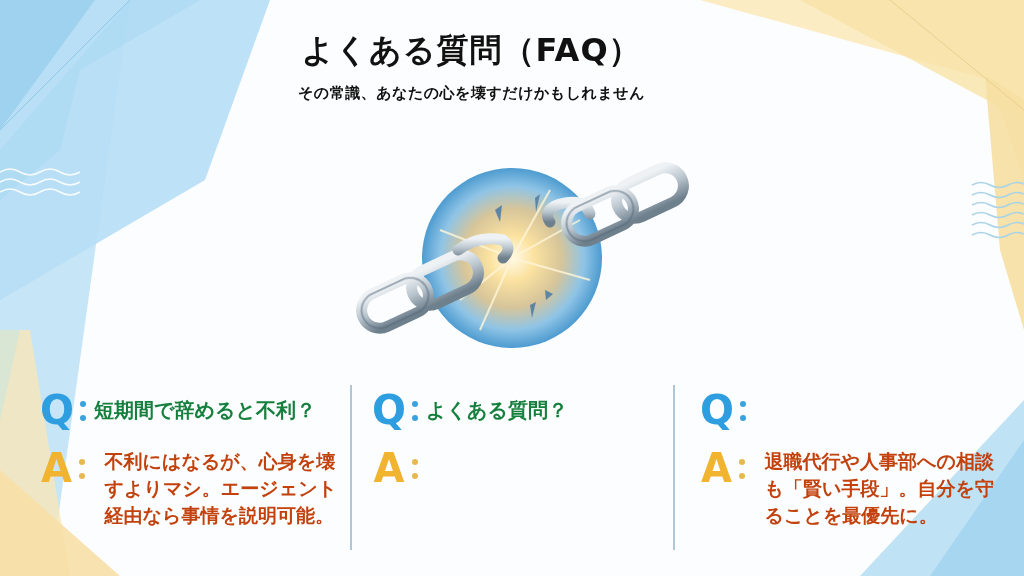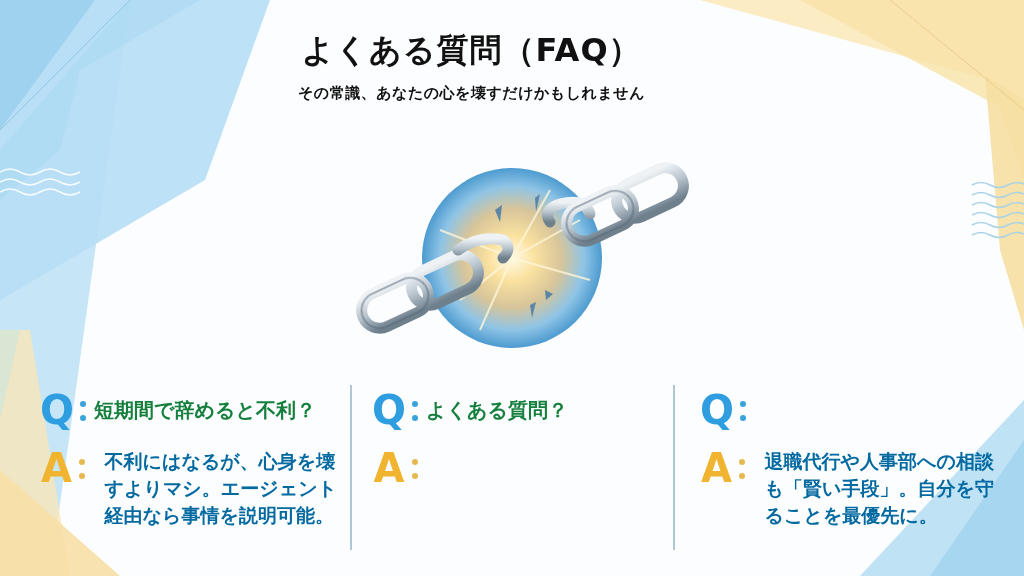--- a/index.html
+++ b/index.html
@@ -18,21 +18,21 @@
   .divider { position:absolute; top:385px; width:2px; height:165px; background:#9ab8cc; opacity:0.8; }
   .row { display:flex; align-items:flex-start; }
   .letter { font-size:40px; font-weight:bold; line-height:44px; width:38px; text-align:center; }
   .q-letter { color:#2e9ee0; }
   .a-letter { color:#f0b430; }
   .colon { width:14px; display:flex; flex-direction:column; align-items:center; gap:8px; margin-top:13px; }
   .colon span { width:6px; height:6px; border-radius:50%; display:block; }
   .q-dot { background:#3aa3de; }
   .a-dot { background:#e6b950; }
   .q-text { font-size:20px; font-weight:bold; color:#15803d; line-height:44px; margin-left:4px; white-space:nowrap; }
-  .a-text { font-size:19px; font-weight:bold; color:#0369a1; line-height:27px; margin-left:16px; margin-top:2px; width:240px; }
+  .a-text { font-size:19px; font-weight:bold; color:#c2410c; line-height:27px; margin-left:16px; margin-top:2px; width:240px; }
   .arow { margin-top:14px; }
 </style>
 </head>
 <body>
 
 <svg class="bg" width="1024" height="576" viewBox="0 0 1024 576">
   <rect width="1024" height="576" fill="#fcfdfe"></rect>
 
   <polygon points="0,0 130,0 50,576 0,576" fill="#c6e6f7"></polygon>
   <polygon points="0,0 270,0 205,180 0,300" fill="#b6def5" opacity="0.9"></polygon>

